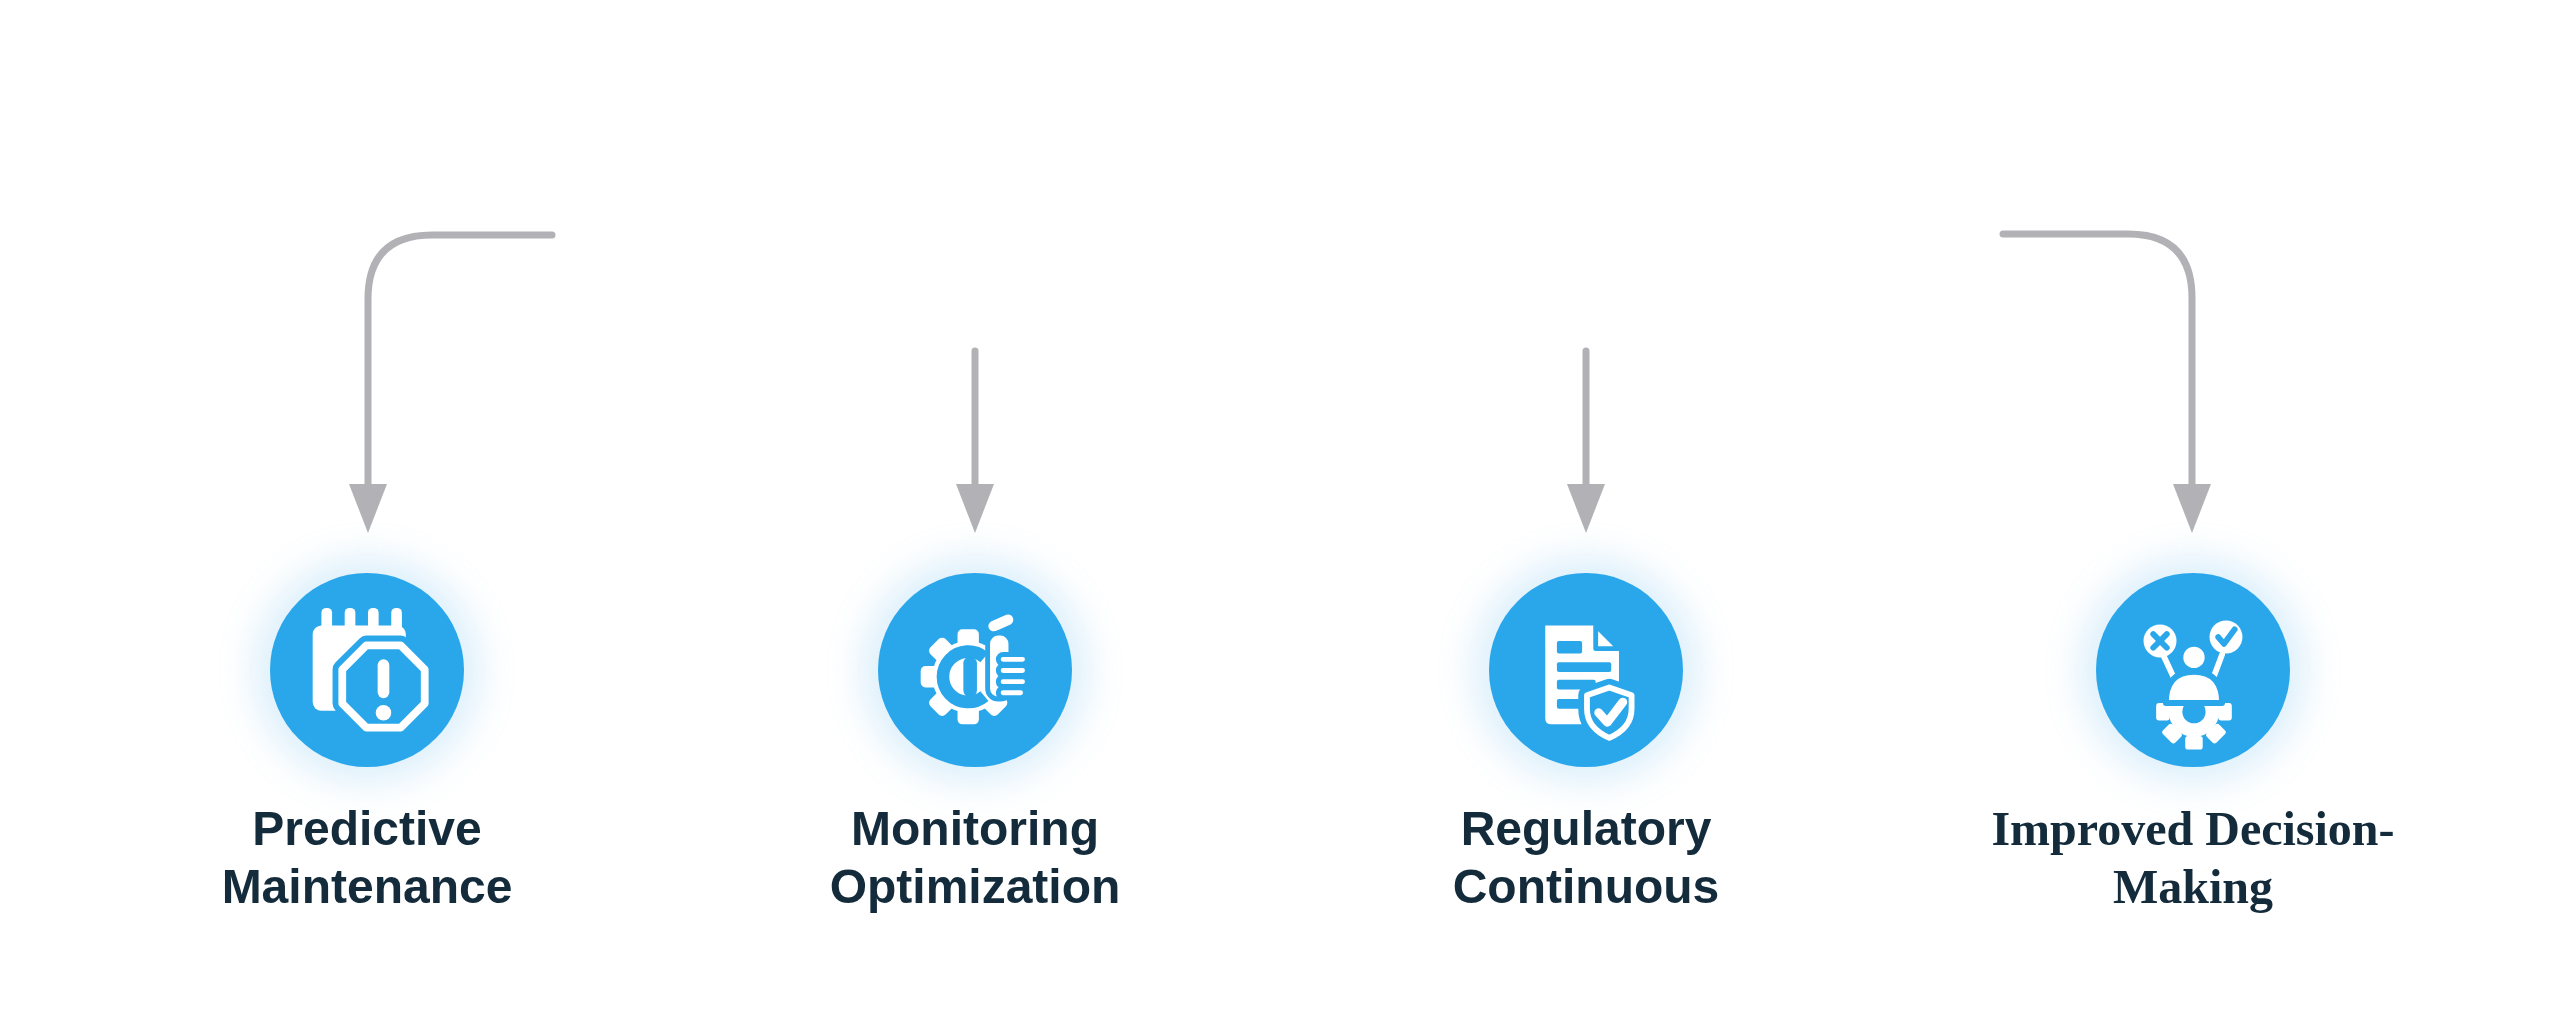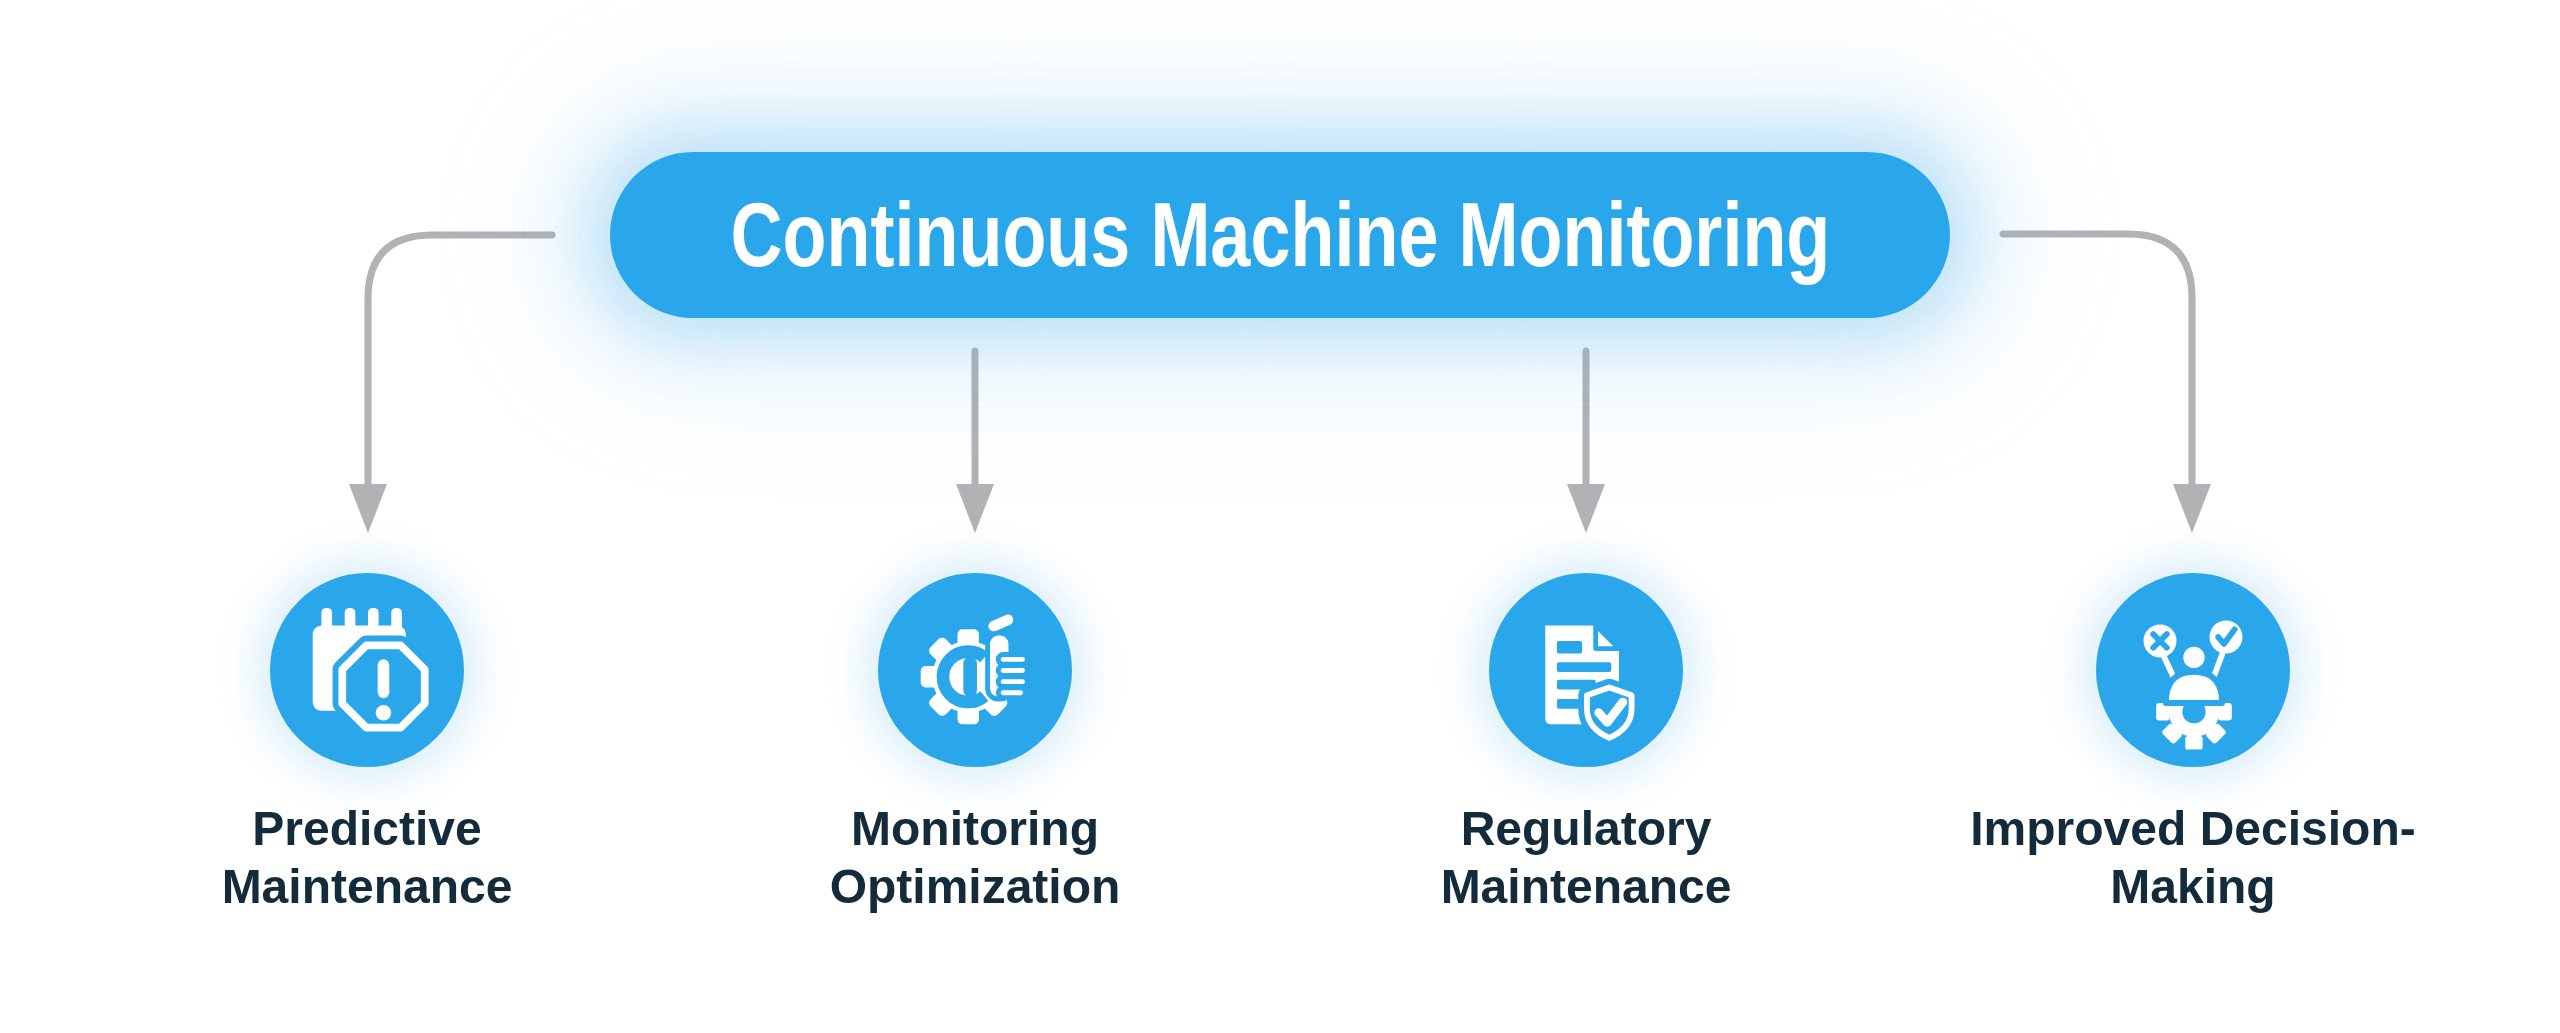--- a/index.html
+++ b/index.html
@@ -23,21 +23,21 @@
     background:#2AA7EA;display:flex;align-items:center;justify-content:center;
     box-shadow:0 0 36px 16px rgba(94,183,239,0.22);
   }
   .node-label{
     position:absolute;width:460px;top:800px;text-align:center;
     color:#132B3B;font-size:48px;font-weight:bold;line-height:1.2;
   }
   .c1{left:270px;top:573px;}  .l1{left:137px;}
   .c2{left:878px;top:573px;}  .l2{left:745px;}
   .c3{left:1489px;top:573px;} .l3{left:1356px;}
-  .c4{left:2096px;top:573px;} .l4{left:1963px;}
+  .c4{left:2096px;top:573px;} .l4{left:1963px;font-family:Liberation Serif, serif;}
 </style>
 </head>
 <body>
 
 <div class="canvas">
 
   <svg class="arrows" width="2560" height="1033" viewBox="0 0 2560 1033">
     <g stroke="#B2B2B6" stroke-width="7" fill="none" stroke-linecap="round">
       <path d="M 552 235 H 432 Q 368 235 368 299 V 486"></path>
       <path d="M 975 351 V 486"></path>
@@ -45,23 +45,20 @@
       <path d="M 2003 234 H 2128 Q 2192 234 2192 298 V 486"></path>
     </g>
     <g fill="#B2B2B6">
       <polygon points="349,484 387,484 368,533"></polygon>
       <polygon points="956,484 994,484 975,533"></polygon>
       <polygon points="1567,484 1605,484 1586,533"></polygon>
       <polygon points="2173,484 2211,484 2192,533"></polygon>
     </g>
   </svg>
 
-  <div class="title-pill">
-    <div class="title-text">Continuous Machine Monitoring</div>
-  </div>
 
   <div class="node-circle c1">
     <svg width="194" height="194" viewBox="0 0 200 200">
       <g fill="#ffffff">
         <rect x="53" y="36" width="11" height="28" rx="5"></rect>
         <rect x="77" y="36" width="11" height="28" rx="5"></rect>
         <rect x="101" y="36" width="11" height="28" rx="5"></rect>
         <rect x="125" y="36" width="11" height="28" rx="5"></rect>
         <rect x="44" y="54" width="96" height="88" rx="9"></rect>
       </g>
@@ -137,16 +134,16 @@
         <rect x="92" y="104" width="18" height="14" rx="3" transform="rotate(270 101 143)"></rect>
       </g>
       <circle cx="101" cy="143" r="12" fill="#2AA7EA"></circle>
       <circle cx="101" cy="87" r="14" fill="#ffffff" stroke="#2AA7EA" stroke-width="6"></circle>
       <path d="M 72 134 q 0 -32 29 -32 q 29 0 29 32 Z" fill="#ffffff" stroke="#2AA7EA" stroke-width="6" stroke-linejoin="round"></path>
     </svg>
   </div>
 
   <div class="node-label l1">Predictive Maintenance</div>
   <div class="node-label l2">Monitoring Optimization</div>
-  <div class="node-label l3">Regulatory Maintenance</div>
+  <div class="node-label l3">Regulatory Continuous</div>
   <div class="node-label l4">Improved Decision-Making</div>
 
 </div>
 
 </body></html>

